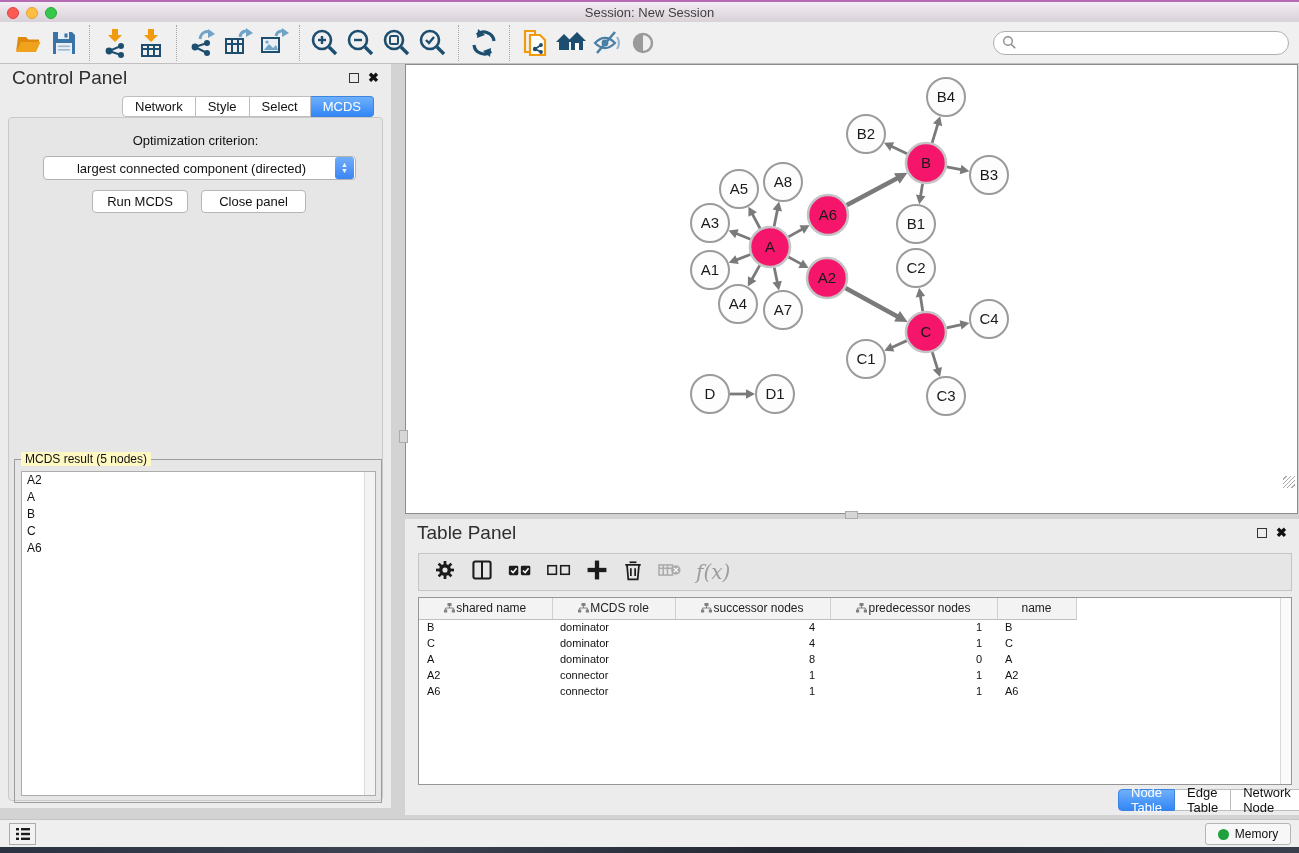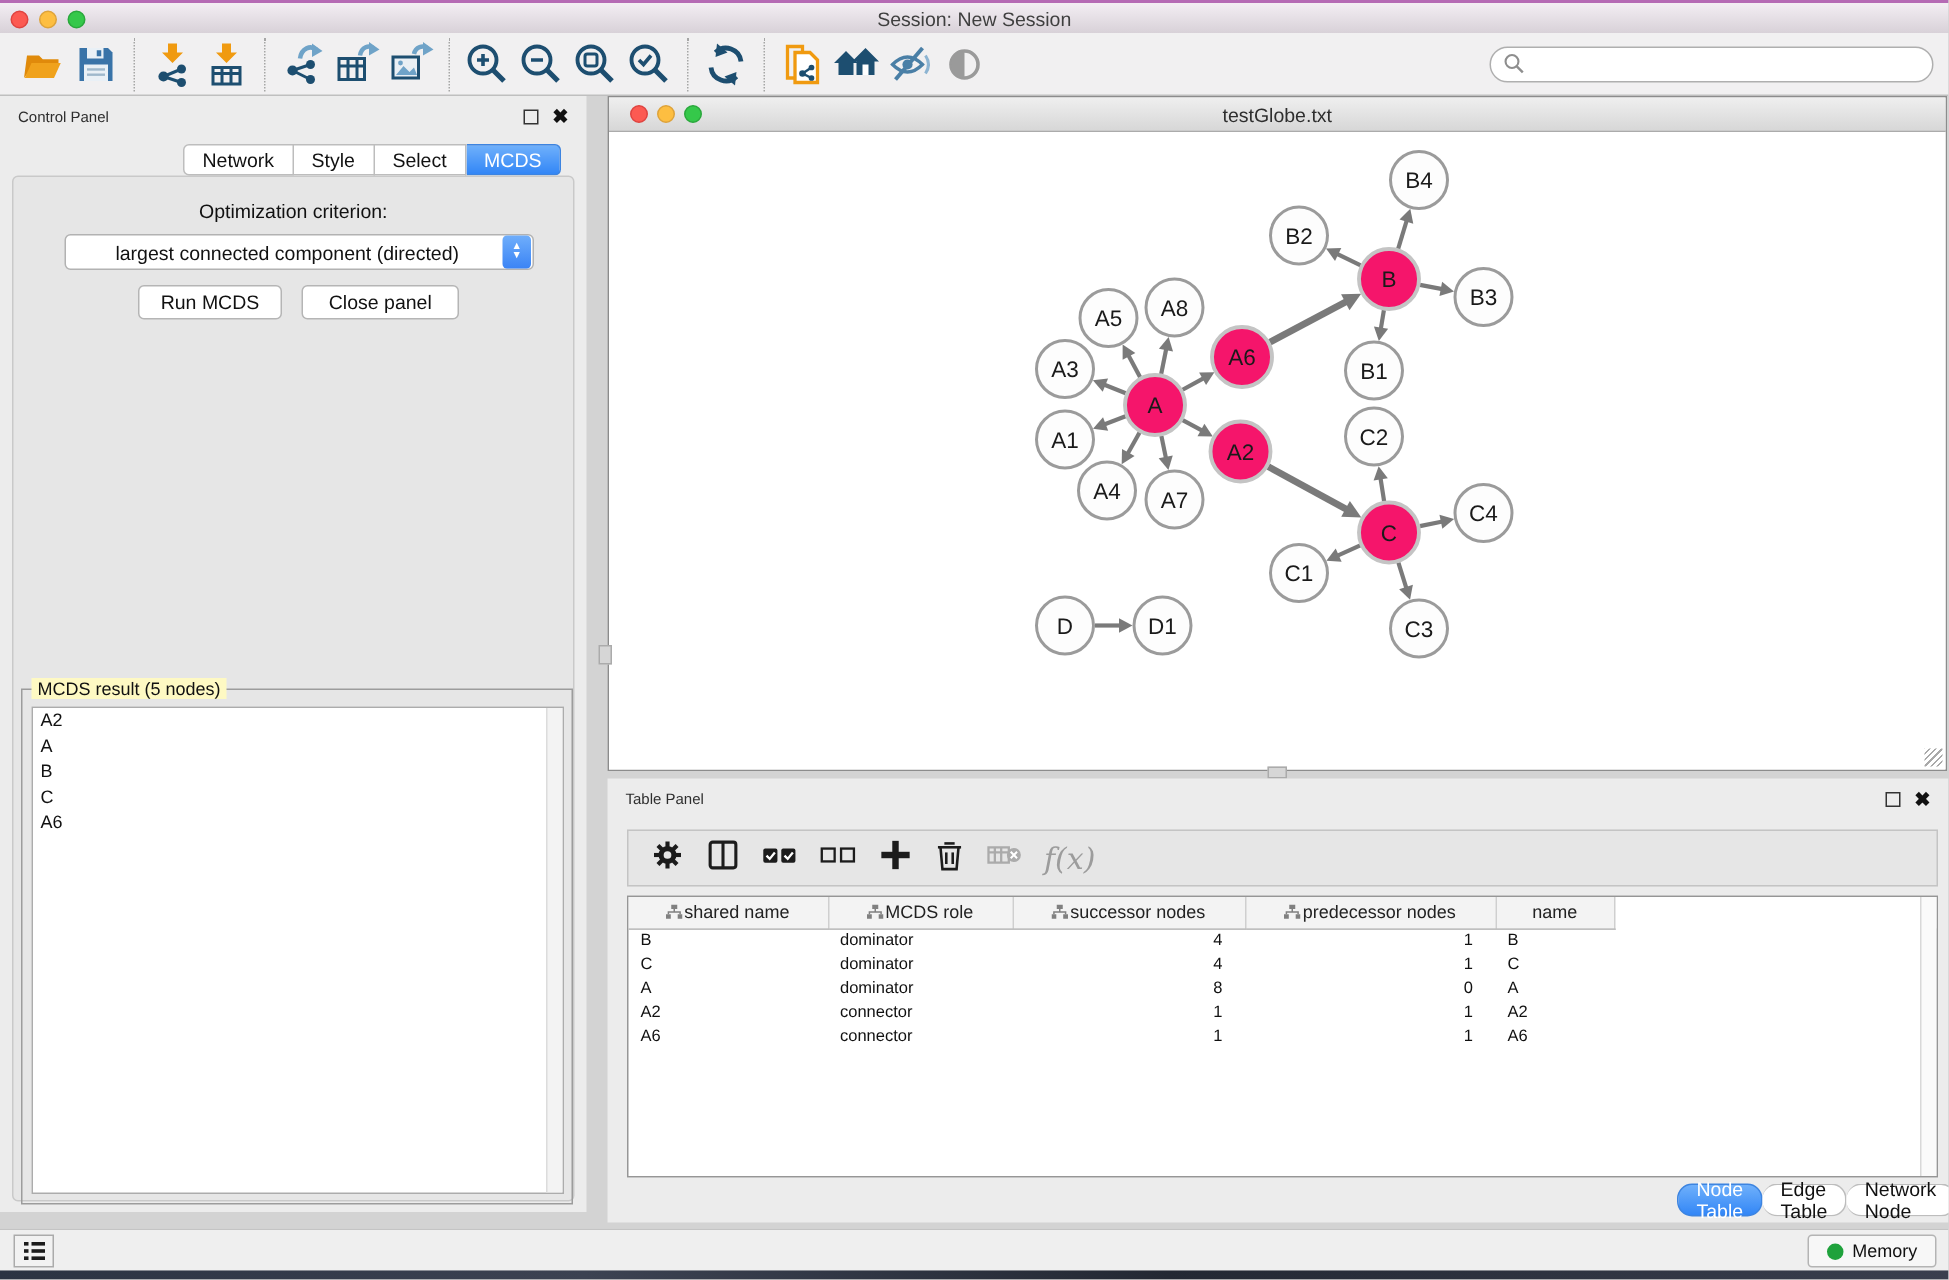--- a/index.html
+++ b/index.html
@@ -23,21 +23,21 @@
     border-bottom:1px solid #BFBFBF; display:flex; align-items:center; padding-left:10px; }
   .tool { width:36px; height:36px; display:flex; align-items:center; justify-content:center; }
   .sep { height:36px; border-left:1px dotted #A6A6A6; margin:0 7px; }
   .searchbox { margin-left:auto; margin-right:10px; width:296px; height:24px; background:#FFF;
     border:1px solid #AFAFAF; border-radius:12px; display:flex; align-items:center; padding-left:8px; }
   .searchbox input { border:none; outline:none; flex:1; height:20px; font-size:13px; background:transparent; }
 
   
   .control-panel { left:0; top:64px; width:391px; height:744px; background:#ECECEC; }
   .panel-head { height:28px; display:flex; align-items:center; padding:0 12px; }
-  .panel-title { font-size:10px; color:#2E2E2E; }
+  .panel-title { font-size:19px; color:#2E2E2E; }
   .panel-head-icons { margin-left:auto; display:flex; gap:9px; align-items:center; }
   .float-btn { width:10px; height:10px; border:1.5px solid #333; }
   .close-btn { font-size:13px; font-weight:bold; color:#111; line-height:10px; }
   .cp-pane { position:absolute; left:8px; top:53px; width:375px; height:684px;
     background:#E6E6E6; border:1px solid #C9C9C9; border-radius:4px; }
   .seg-tabs { position:absolute; display:flex;margin-left:44px; }
   .seg-tab { height:21px; background:#FFF; border:1px solid #BDBDBD; border-left:none;
     font-size:13px; color:#111; display:flex; align-items:center; justify-content:center; padding:0 12px; }
   .seg-tab:first-child { border-left:1px solid #BDBDBD; border-radius:4px 0 0 4px; }
   .seg-tab:last-child { border-radius:0 4px 4px 0; }
@@ -81,21 +81,21 @@
     border:1px solid #969696; overflow:hidden; }
   table.datatable { border-collapse:collapse; table-layout:fixed; }
   .datatable th { height:21px; background:#F3F3F3; border-right:1px solid #CFCFCF; border-bottom:1px solid #BFBFBF;
     font-weight:normal; font-size:12px; color:#222; }
   .datatable th .hwrap { display:flex; align-items:center; justify-content:center; gap:1px; }
   .datatable th.filler { background:#FFF; border-right:none; border-bottom:none; }
   .datatable td { height:16px; font-size:11px; color:#111; padding:0 8px; white-space:nowrap; }
   .datatable td.r { text-align:right; padding-right:15px; }
   .tp-track { position:absolute; right:0px; top:0px; width:11px; height:100%; background:#FAFAFA; border-left:1px solid #D8D8D8; }
   .tp-tabs { left:669px; top:270px; }
-  .tp-tabs .seg-tab { height:22px;border-radius:10px; }
+  .tp-tabs .seg-tab { height:22px; }
 
   
   .statusbar { left:0; top:819px; width:1299px; height:28px; background:#EFEFEF; border-top:1px solid #C4C4C4; }
   .list-btn { position:absolute; left:9px; top:3px; width:27px; height:22px; background:#F2F2F2;
     border:1px solid #ABABAB; display:flex; align-items:center; justify-content:center; }
   .memory-btn { position:absolute; right:8px; top:3px; width:86px; height:22px; background:#F7F7F7;
     border:1px solid #B4B4B4; border-radius:3px; display:flex; align-items:center; justify-content:center; gap:6px; }
   .memory-dot { width:11px; height:11px; border-radius:50%; background:#1FA23C; }
   .memory-label { font-size:12px; color:#111; }
   .wallpaper { left:0; top:847px; width:1299px; height:6px;
@@ -300,28 +300,20 @@
     <div class="result-item">A2</div>
         <div class="result-item">A</div>
         <div class="result-item">B</div>
         <div class="result-item">C</div>
         <div class="result-item">A6</div>
       </div>
   </div>
 </div>
 
 <div class="abs net-window">
-  <div class="net-titlebar">
-    <div class="net-lights">
-      <div class="light red"></div>
-      <div class="light yellow"></div>
-      <div class="light green"></div>
-    </div>
-    <span class="net-title">testGlobe.txt</span>
-  </div>
   <div class="net-canvas">
     <svg id="graph-svg" width="891" height="425" viewBox="0 0 891 425">
         <line x1="344.39133153665693" y1="189.5166562442815" x2="329.2111451671554" y2="195.33572768592379" stroke="#7A7A7A" stroke-width="2.8"></line>
         <polygon points="322.674922346041,197.84127976735095 329.3605445459237,190.13787429960905 332.79673025759524,199.10183702570873" fill="#7A7A7A"></polygon>
         <line x1="344.5019894914096" y1="174.20079579656382" x2="329.068870653902" y2="168.02754826156078" stroke="#7A7A7A" stroke-width="2.8"></line>
         <polygon points="322.5695338177052,165.42781352708207 332.7084992821722,164.31364149801976 329.1431487891728,173.22701773051824" fill="#7A7A7A"></polygon>
         <line x1="353.7197701091396" y1="200.3116594930951" x2="345.21743843110625" y2="215.456437794592" stroke="#7A7A7A" stroke-width="2.8"></line>
         <polygon points="341.79069513415277,221.56032429229037 342.0109857746712,211.36270339162436 350.3820301143718,216.06223705601772" fill="#7A7A7A"></polygon>
         <line x1="354.10107730506843" y1="163.47943495786996" x2="345.7271863220549" y2="147.81215505416716" stroke="#7A7A7A" stroke-width="2.8"></line>
         <polygon points="342.42754542374433,141.63863337345717 350.903212874059,147.31340748981424 342.43666885479956,151.83862929321154" fill="#7A7A7A"></polygon>

